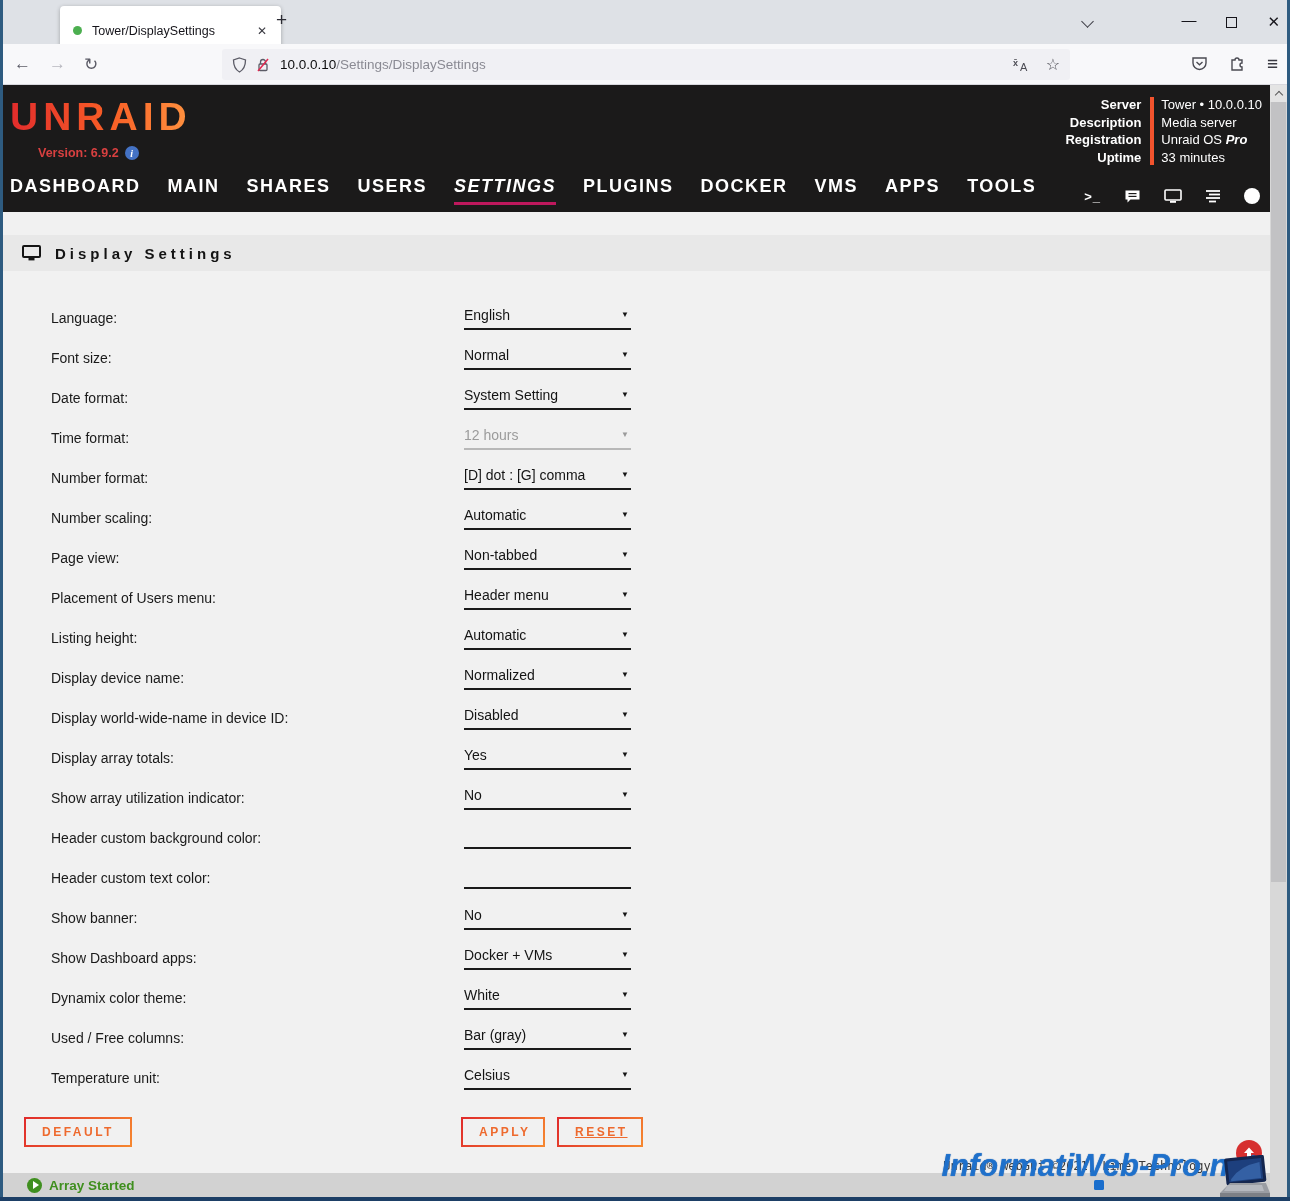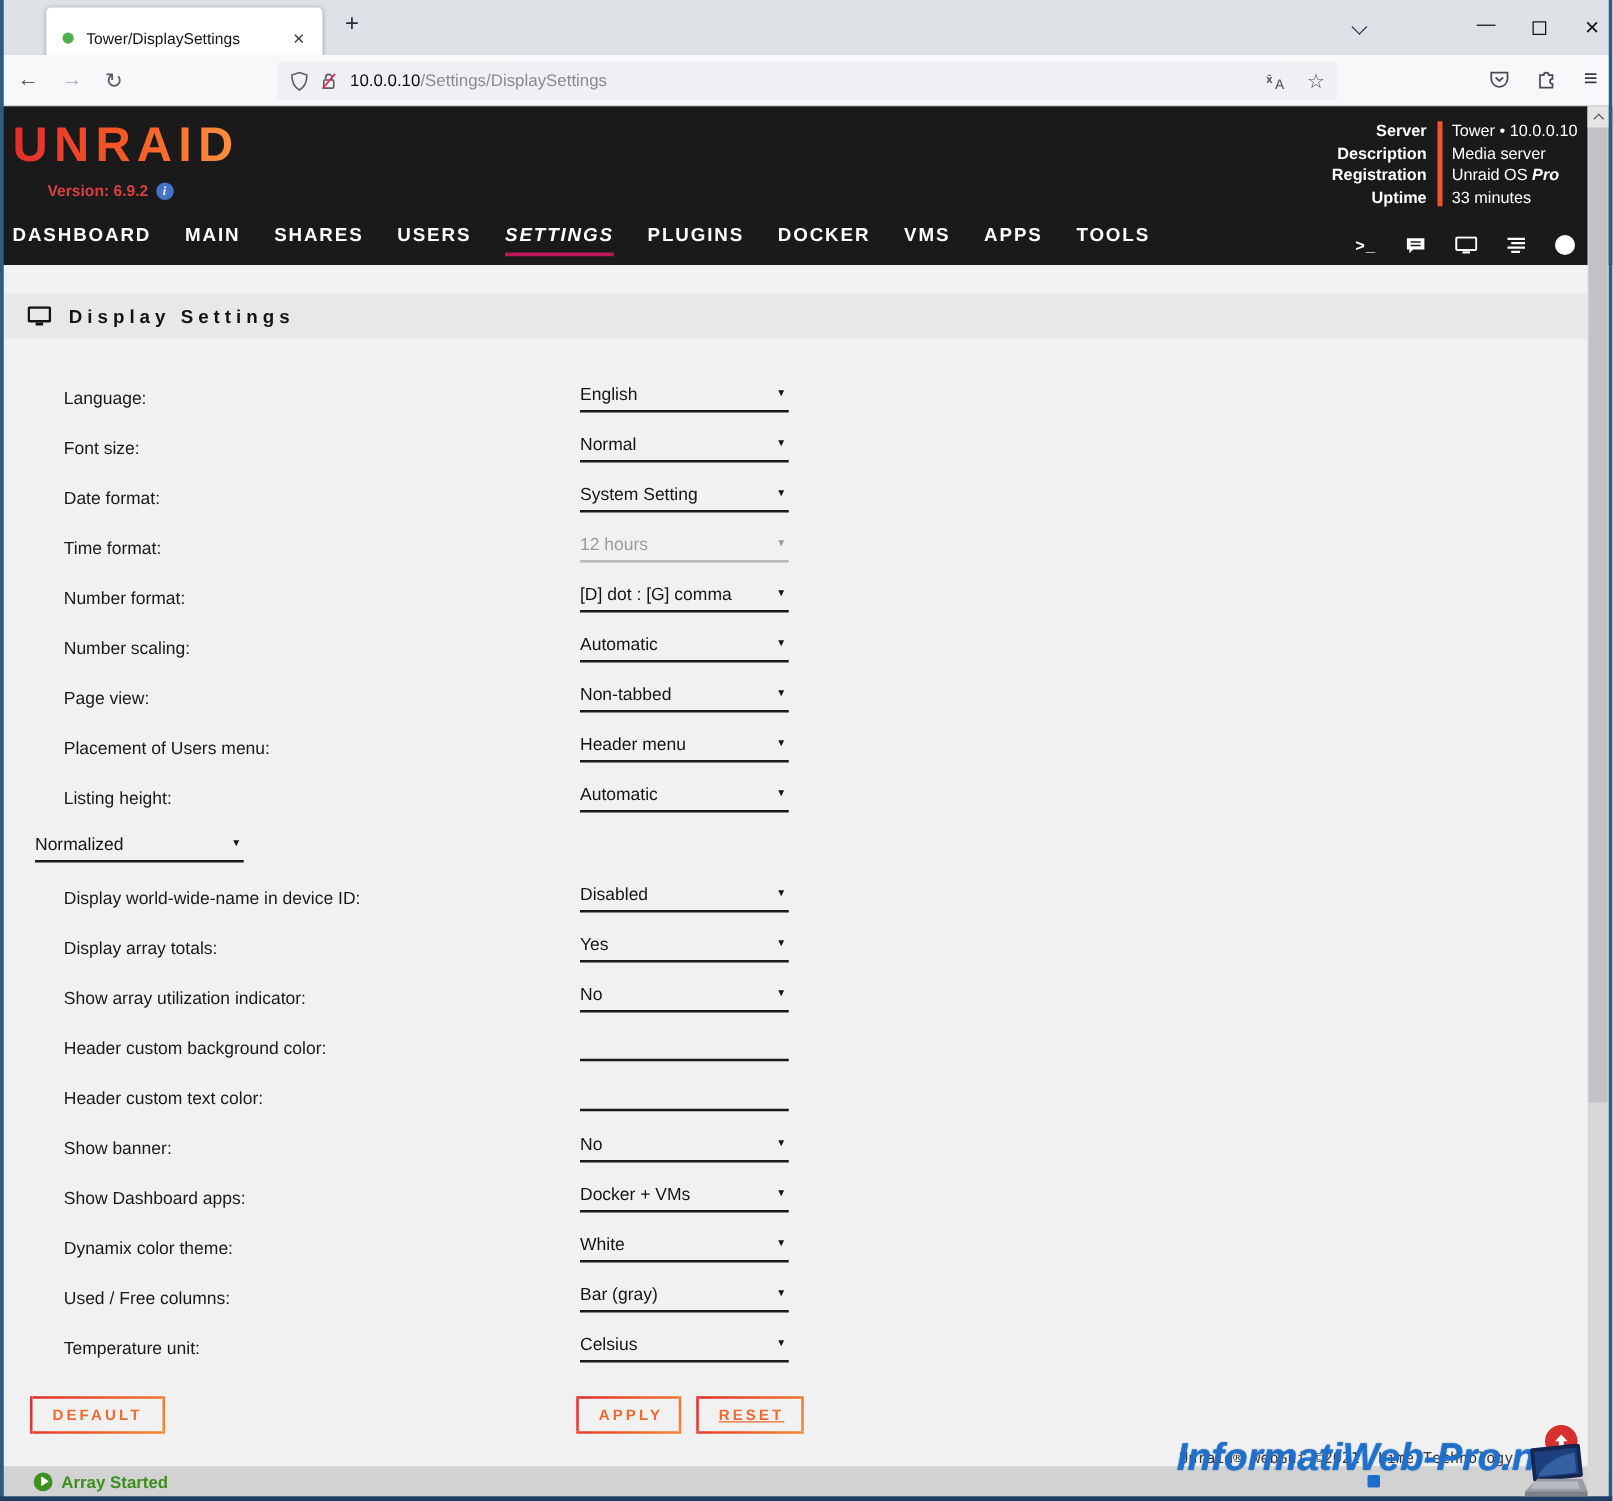--- a/index.html
+++ b/index.html
@@ -10,21 +10,21 @@
     background:#f1f1f1;
   }
   
   .frame-left,.frame-right { position:absolute; top:0; bottom:0; width:3px; background:#2e5b80; z-index:50; }
   .frame-left{left:0;} .frame-right{right:0;}
   .bottom-band { position:absolute; left:0; right:0; top:1197px; height:4px; background:#1d3f66; z-index:60; }
 
   
   .titlebar { position:absolute; left:0; right:0; top:0; height:44px; background:#dee1e6; }
   .tab {
-    position:absolute; left:37px; top:6px; width:221px; height:49px;
+    position:absolute; left:60px; top:6px; width:221px; height:49px;
     background:#fff; border-radius:4px; box-shadow:0 1px 4px rgba(0,0,0,.28);
     display:flex; align-items:center; padding:0 10px 0 13px;
   }
   .tab-dot { width:9px; height:9px; border-radius:50%; background:#4caf50; flex:0 0 auto; }
   .tab-title { flex:1; margin-left:10px; font-size:12.5px; color:#15141a; white-space:nowrap; overflow:hidden; }
   .tab-close { font-size:12px; color:#3a3a42; padding:2px 4px; cursor:default; }
   .newtab-btn { position:absolute; left:276px; top:9px; font-size:19px; color:#2b2b33; font-weight:400; }
   .tabs-chevron { position:absolute; left:1083px; top:17px; width:12px; height:8px; }
   .caret { width:9px; height:9px; border-left:1.6px solid #3a3a42; border-bottom:1.6px solid #3a3a42; transform:rotate(-45deg); }
   .win-controls { position:absolute; right:10px; top:0; height:44px; display:flex; align-items:center; gap:30px; }
@@ -61,21 +61,21 @@
   .info-badge { width:14px; height:14px; border-radius:50%; background:#4472c4; color:#fff; font-size:10px; font-weight:bold;
     display:flex; align-items:center; justify-content:center; font-family:"Liberation Serif",serif; font-style:italic; }
   .server-info { position:absolute; right:28px; top:11px; display:flex; }
   .si-labels { display:flex; flex-direction:column; align-items:flex-end; }
   .si-labels span { font-size:13px; font-weight:bold; color:#fff; line-height:17.5px; }
   .si-bar { width:4px; background:#f2532d; margin:1px 7px 1px 9px; }
   .si-values { display:flex; flex-direction:column; }
   .si-values span { font-size:13px; color:#fff; line-height:17.5px; }
   .si-values .pro { font-weight:bold; font-style:italic; }
   .main-nav { position:absolute; left:10px; bottom:7px; display:flex; gap:27px; }
-  .main-nav span { font-size:15px; font-weight:bold; color:#fff; letter-spacing:1.5px; padding-bottom:5px; }
+  .main-nav span { font-size:18px; font-weight:bold; color:#fff; letter-spacing:1.5px; padding-bottom:5px; }
   .main-nav span.active { border-bottom:3px solid #be185d;font-style:italic; }
   .nav-icons { position:absolute; right:30px; bottom:8px; display:flex; gap:23px; align-items:center; }
   .nav-icons .nico { color:#fff; display:flex; align-items:center; }
   .term-glyph { font-size:13px; font-weight:bold; color:#fff; letter-spacing:1px; }
   .help-circle { width:16px; height:16px; border-radius:50%; background:#fff; color:#141414; font-weight:bold; font-size:12px;
     display:flex; align-items:center; justify-content:center; }
 
   
   .page-title-bar { position:absolute; left:0; right:17px; top:235px; height:36px; background:#e8e8e8; display:flex; align-items:center; }
   .page-title-bar svg { margin-left:22px; }
@@ -328,20 +328,21 @@
 
   <div class="row">
       <div class="flabel">Listing height:</div>
     <div class="fvalue sel">
         <span class="val">Automatic</span>
         <span class="arr">▼</span>
       </div>
     </div>
 
   <div class="row">
+      <div class="flabel">Display device name:</div>
     <div class="fvalue sel">
         <span class="val">Normalized</span>
         <span class="arr">▼</span>
       </div>
     </div>
 
   <div class="row">
       <div class="flabel">Display world-wide-name in device ID:</div>
     <div class="fvalue sel">
         <span class="val">Disabled</span>

